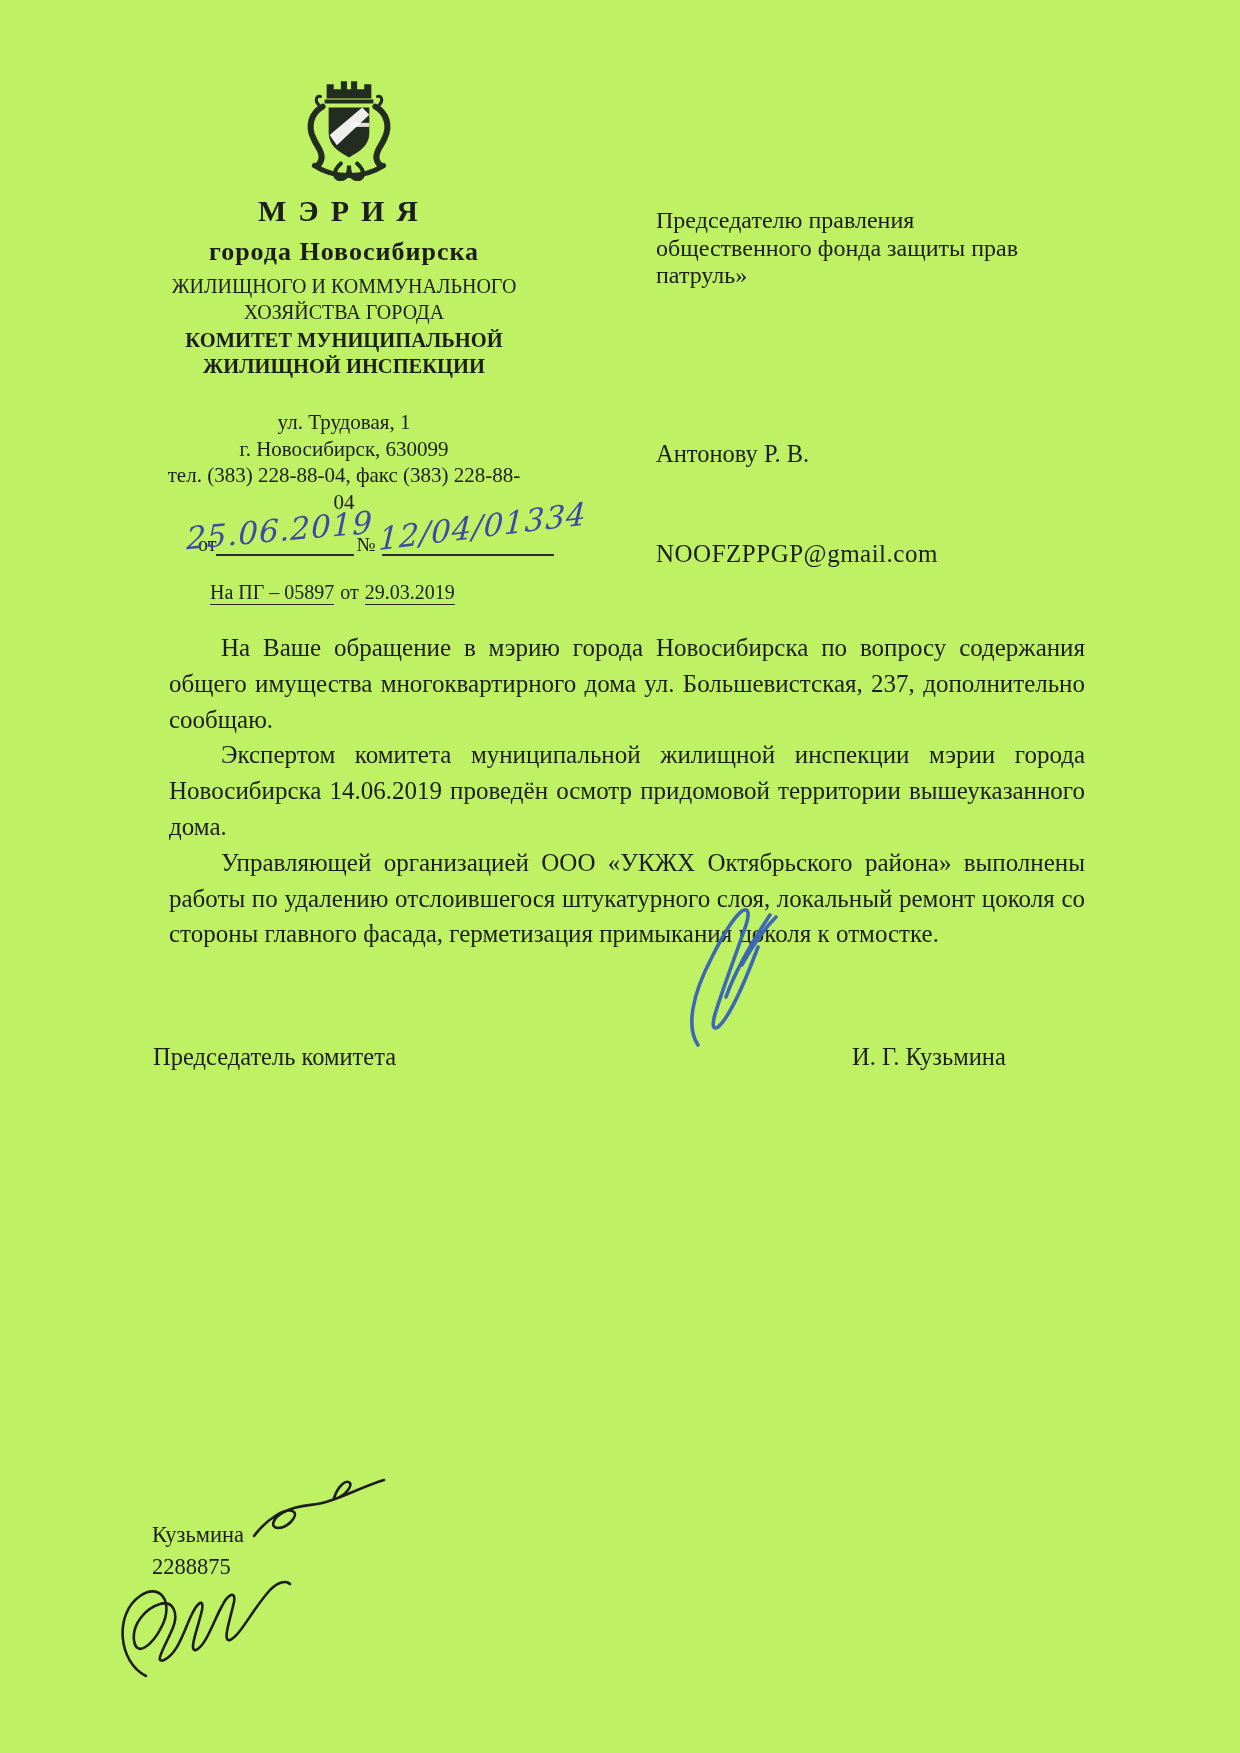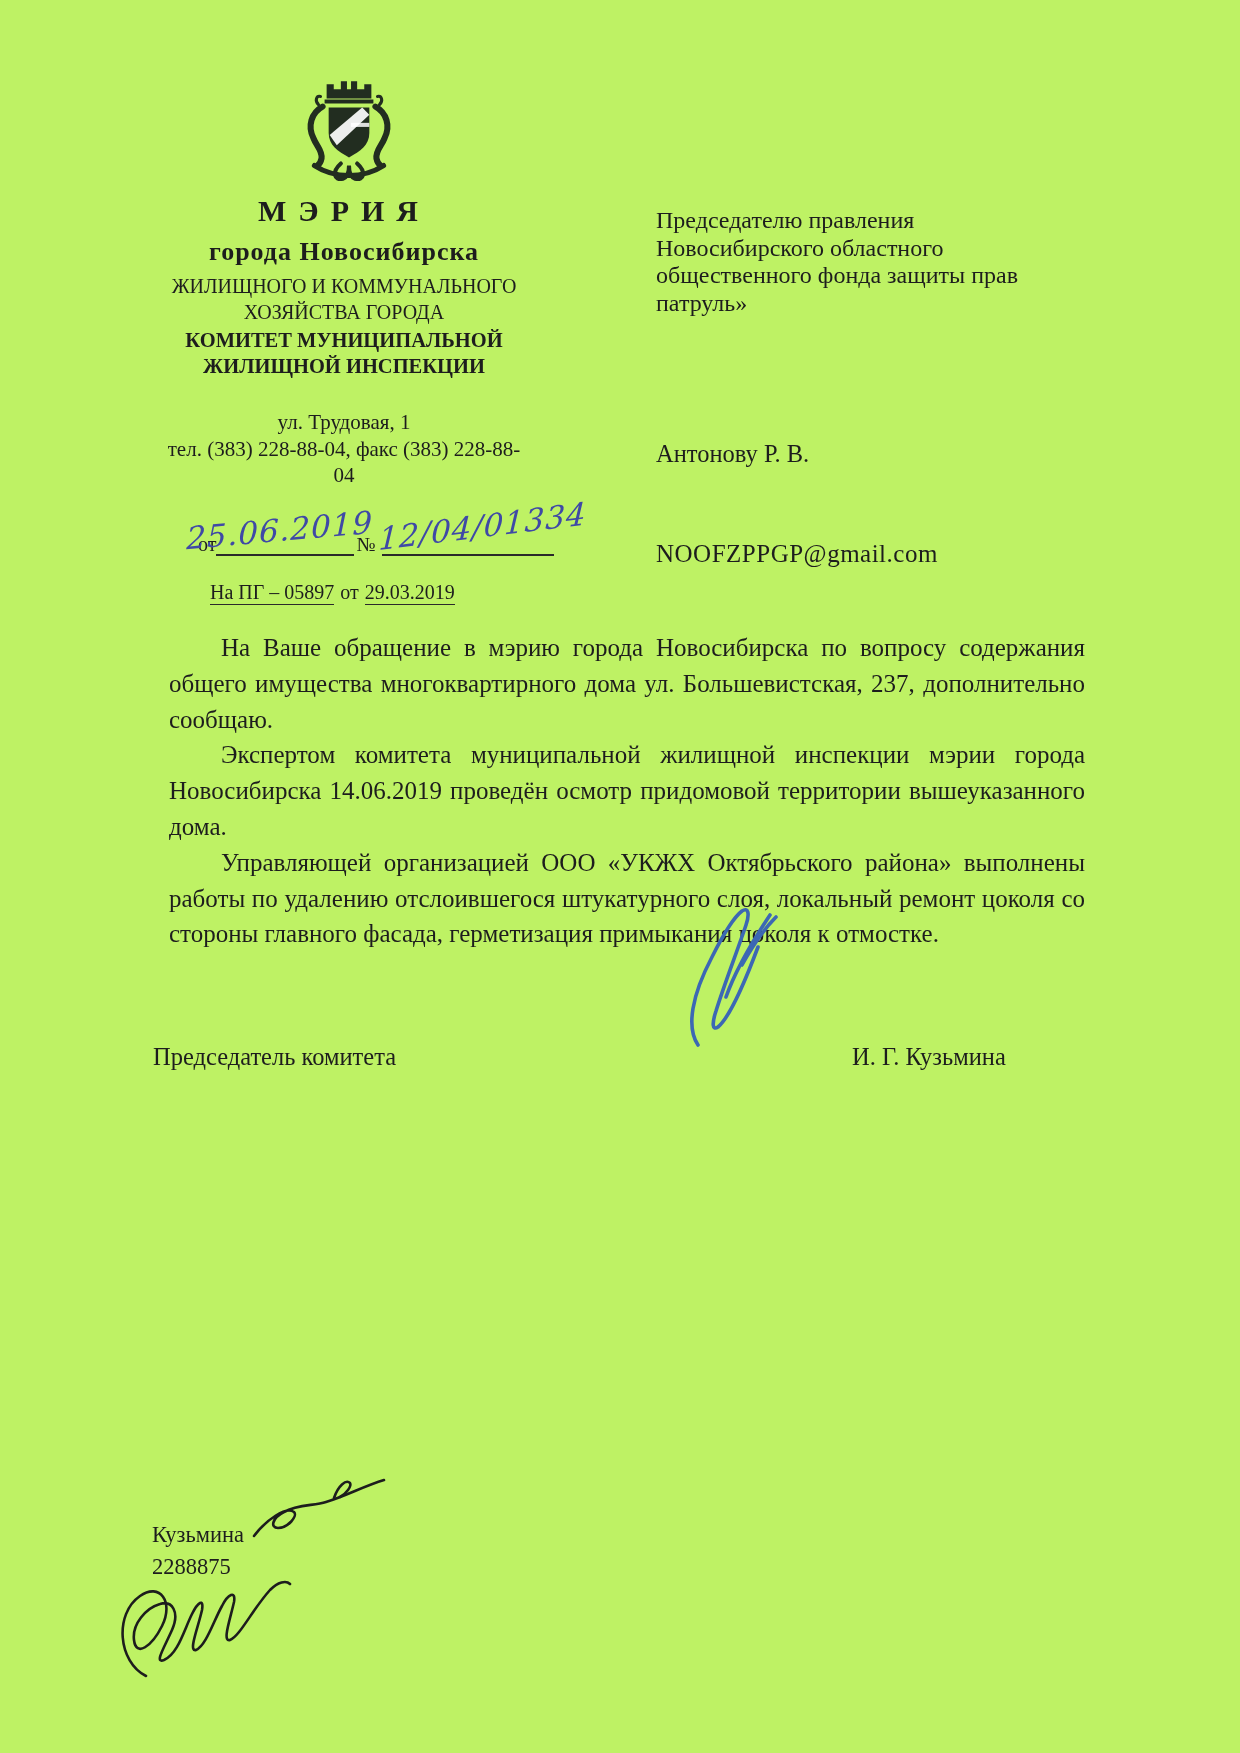--- a/index.html
+++ b/index.html
@@ -88,35 +88,35 @@
     <div class="org-name">МЭРИЯ</div>
     <div class="org-city">города Новосибирска</div>
     <div class="dept-line">ЖИЛИЩНОГО И КОММУНАЛЬНОГО</div>
     <div class="dept-line">ХОЗЯЙСТВА ГОРОДА</div>
     <div class="comm-line comm-first">КОМИТЕТ МУНИЦИПАЛЬНОЙ</div>
     <div class="comm-line">ЖИЛИЩНОЙ ИНСПЕКЦИИ</div>
   </div>
 
   <div class="addr-block">
     <div>ул. Трудовая, 1</div>
+    <div>г. Новосибирск, 630099</div>
     <div>тел. (383) 228-88-04, факс (383) 228-88-</div>
     <div>04</div>
   </div>
 
   <div class="ref-row">
     <span class="ref-label">от</span><span class="ref-underline ul-date"><span class="handwriting hw-date">25.06.2019</span></span><span class="ref-label">№</span><span class="ref-underline ul-num"><span class="handwriting hw-num">12/04/01334</span></span>
   </div>
 
   <div class="reply-row">
     <span class="u">На ПГ – 05897</span><span class="reply-sep">от</span><span class="u">29.03.2019</span>
   </div>
 
   <div class="recipient">
     <div>Председателю правления</div>
-    <div>Новосибирского областного</div>
     <div>общественного фонда защиты прав</div>
     <div>патруль»</div>
   </div>
   <div class="recipient-name">Антонову Р. В.</div>
   <div class="recipient-email">NOOFZPPGP@gmail.com</div>
 
   <div class="body-text">
     <p>На Ваше обращение в мэрию города Новосибирска по вопросу содержания общего имущества многоквартирного дома ул. Большевистская, 237, дополнительно сообщаю.</p>
     <p>Экспертом комитета муниципальной жилищной инспекции мэрии города Новосибирска 14.06.2019 проведён осмотр придомовой территории вышеуказанного дома.</p>
     <p>Управляющей организацией ООО «УКЖХ Октябрьского района» выполнены работы по удалению отслоившегося штукатурного слоя, локальный ремонт цоколя со стороны главного фасада, герметизация примыкания цоколя к отмостке.</p>

